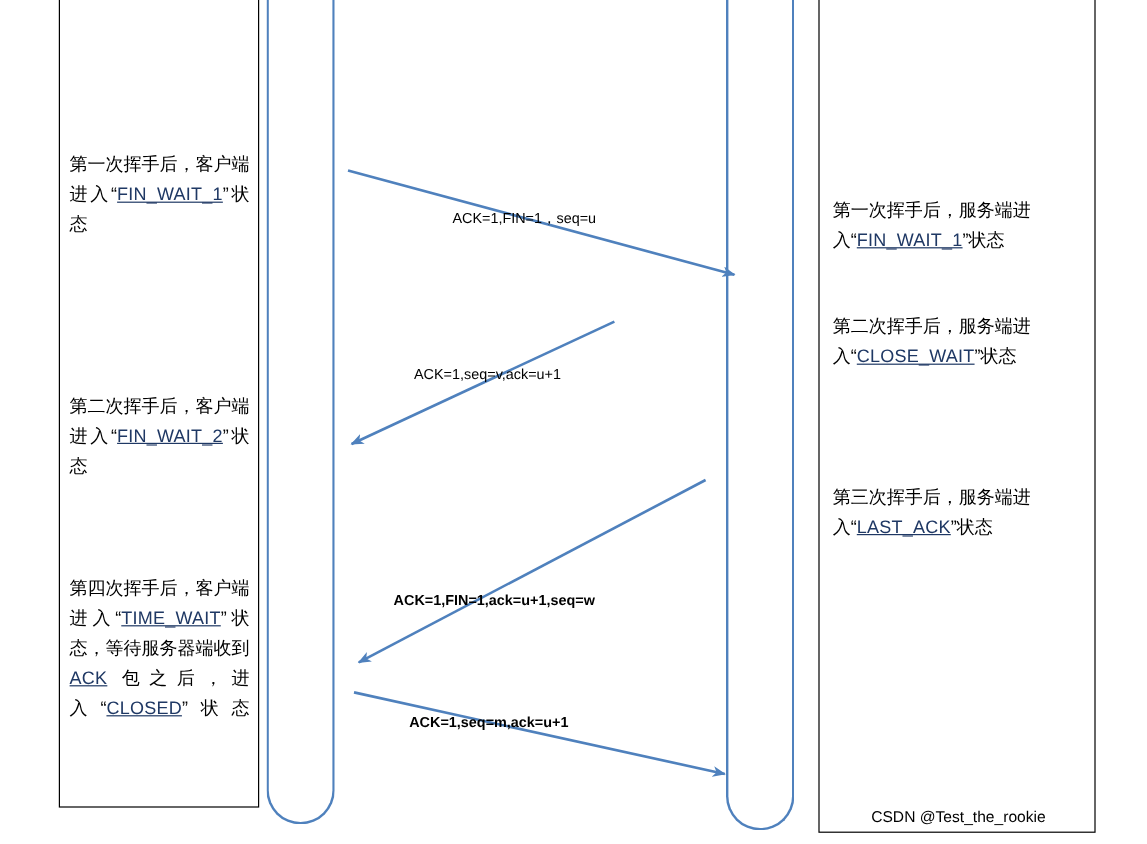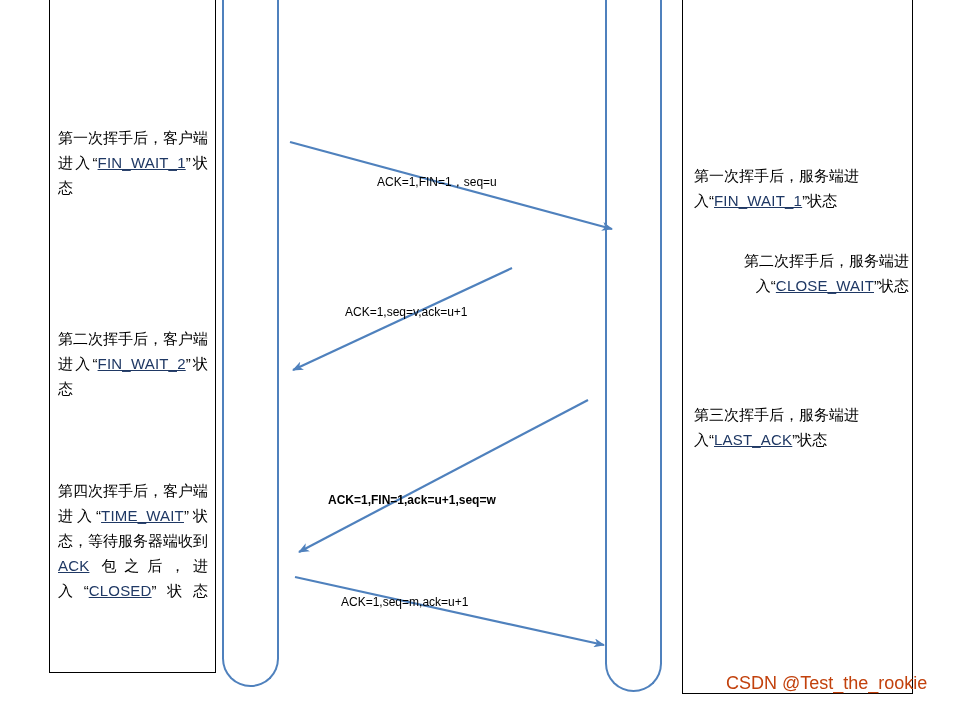--- a/index.html
+++ b/index.html
@@ -48,21 +48,21 @@
     text-decoration: underline;
   }
 
   
   #left-note-1 { left: 58px;  top: 125px; width: 150px; }
   #left-note-2 { left: 58px;  top: 326px; width: 150px; }
   #left-note-3 { left: 58px;  top: 478px; width: 150px; }
 
   
   #right-note-1 { left: 694px; top: 150px; width: 215px; margin-top: 13px; }
-  #right-note-2 { left: 694px; top: 248px; width: 215px; text-align: right; }
+  #right-note-2 { left: 694px; top: 260px; width: 215px; }
   #right-note-3 { left: 694px; top: 402px; width: 215px; }
   #right-note-4 { left: 694px; top: 576px; width: 215px; }
 
   
   .lifeline {
     position: absolute;
     border: 2px solid #4f81bd;
     border-top: none;
     border-radius: 0 0 34px 34px;
     background: #ffffff;
@@ -82,29 +82,29 @@
 
   .msg-label {
     position: absolute;
     color: #000000;
     font-size: 12px;
     white-space: nowrap;
   }
   #msg-label-1 { left: 377px; top: 174px; }
   #msg-label-2 { left: 345px; top: 305px; }
   #msg-label-3 { left: 328px; top: 493px; font-weight: bold; }
-  #msg-label-4 { left: 341px; top: 595px; }
+  #msg-label-4 { left: 341px; top: 595px; font-weight: bold; }
 
   
   #watermark {
     position: absolute;
     left: 726px;
     top: 673px;
-    color: #c2410c;
-    font-size: 18px;
+    color: #000000;
+    font-size: 13px;
     white-space: nowrap;
   }
 </style>
 </head>
 <body>
 
 <div id="canvas">
 
   <div id="left-note-box" class="note-box"></div>
   <div id="right-note-box" class="note-box"></div>

